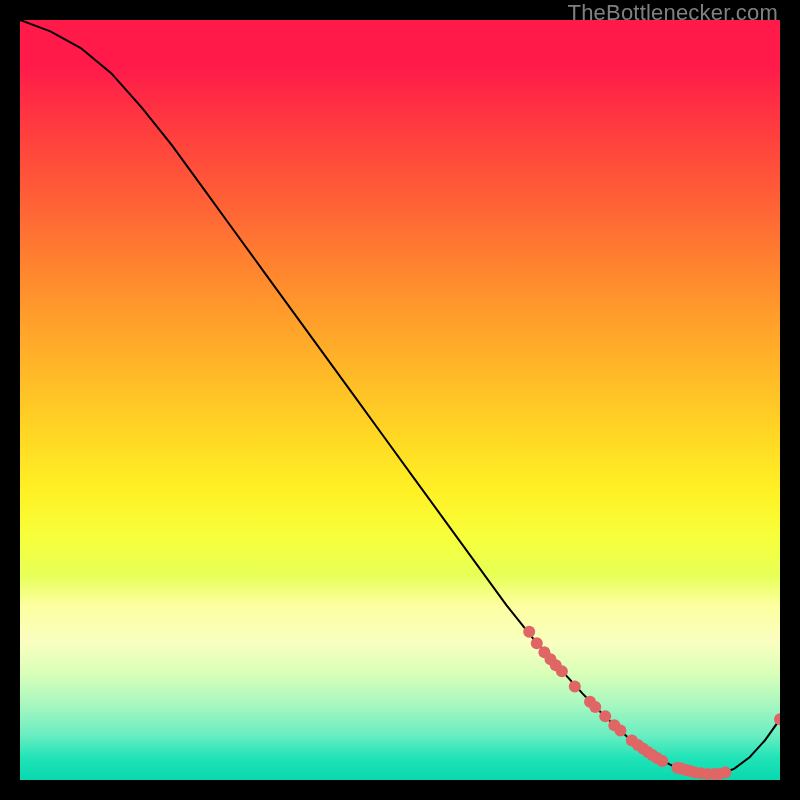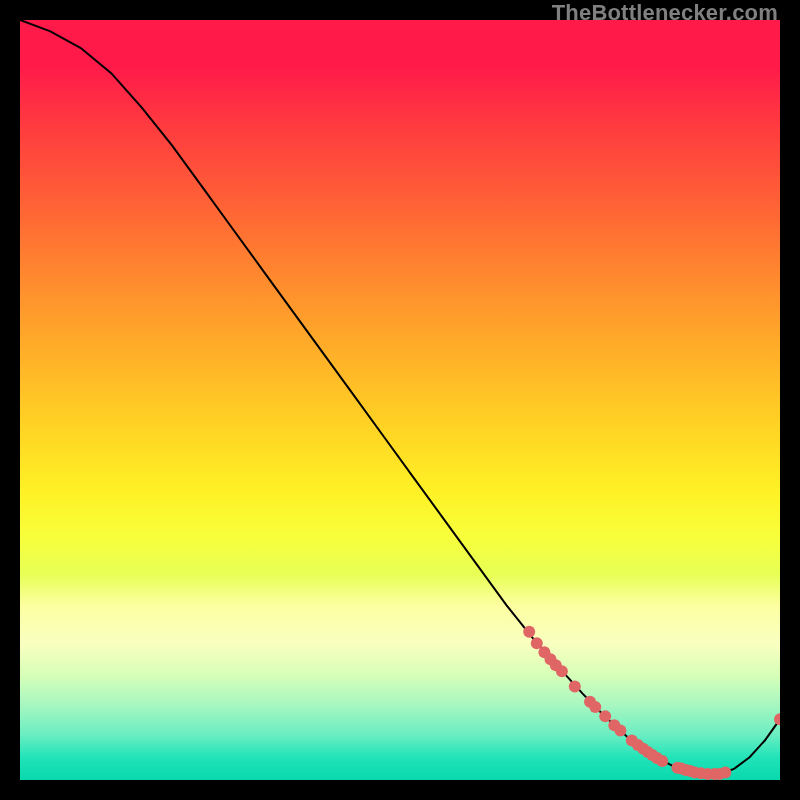--- a/index.html
+++ b/index.html
@@ -57,21 +57,21 @@
     top: 0;
     width: 760px;
     height: 760px;
   }
   .watermark {
     position: absolute;
     top: 0px;
     right: 22px;
     color: #808080;
     font-size: 22px;
-    font-weight: 700;
+    font-weight: 400;
     letter-spacing: 0.2px;
     user-select: none;
   }
   .dot {
     fill: #e06666;
     stroke: none;
   }
 </style>
 </head>
 <body>

